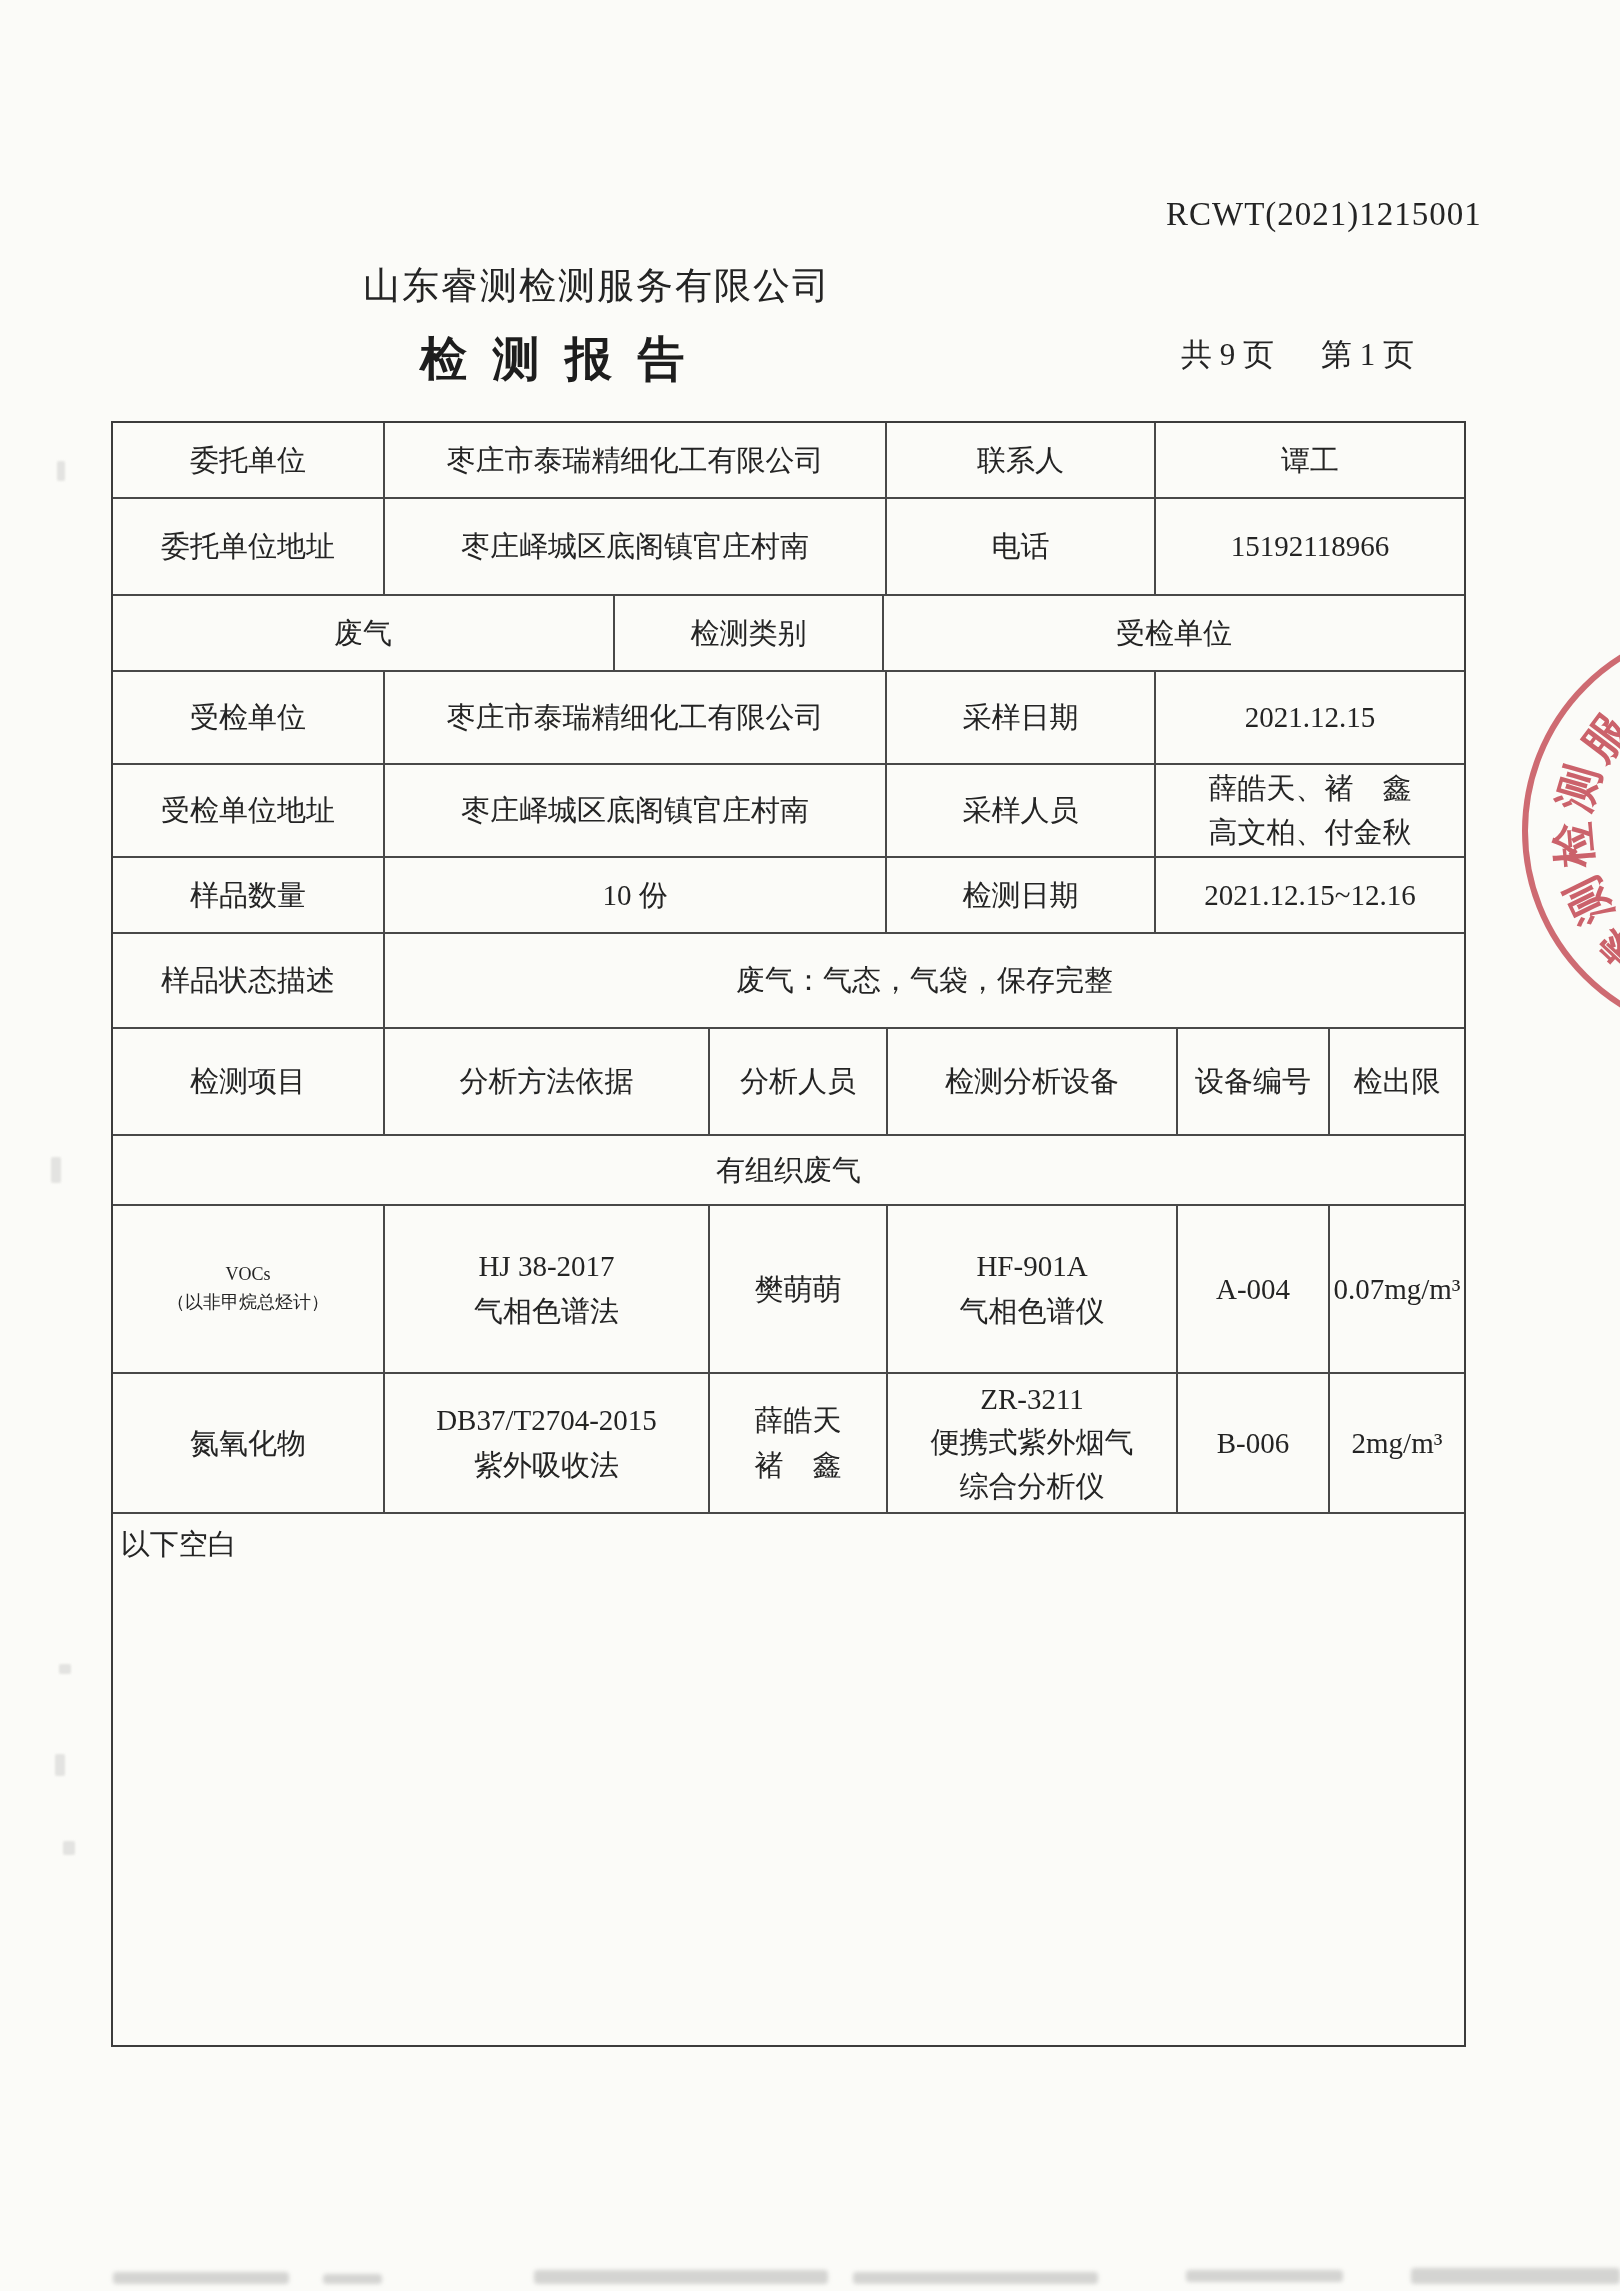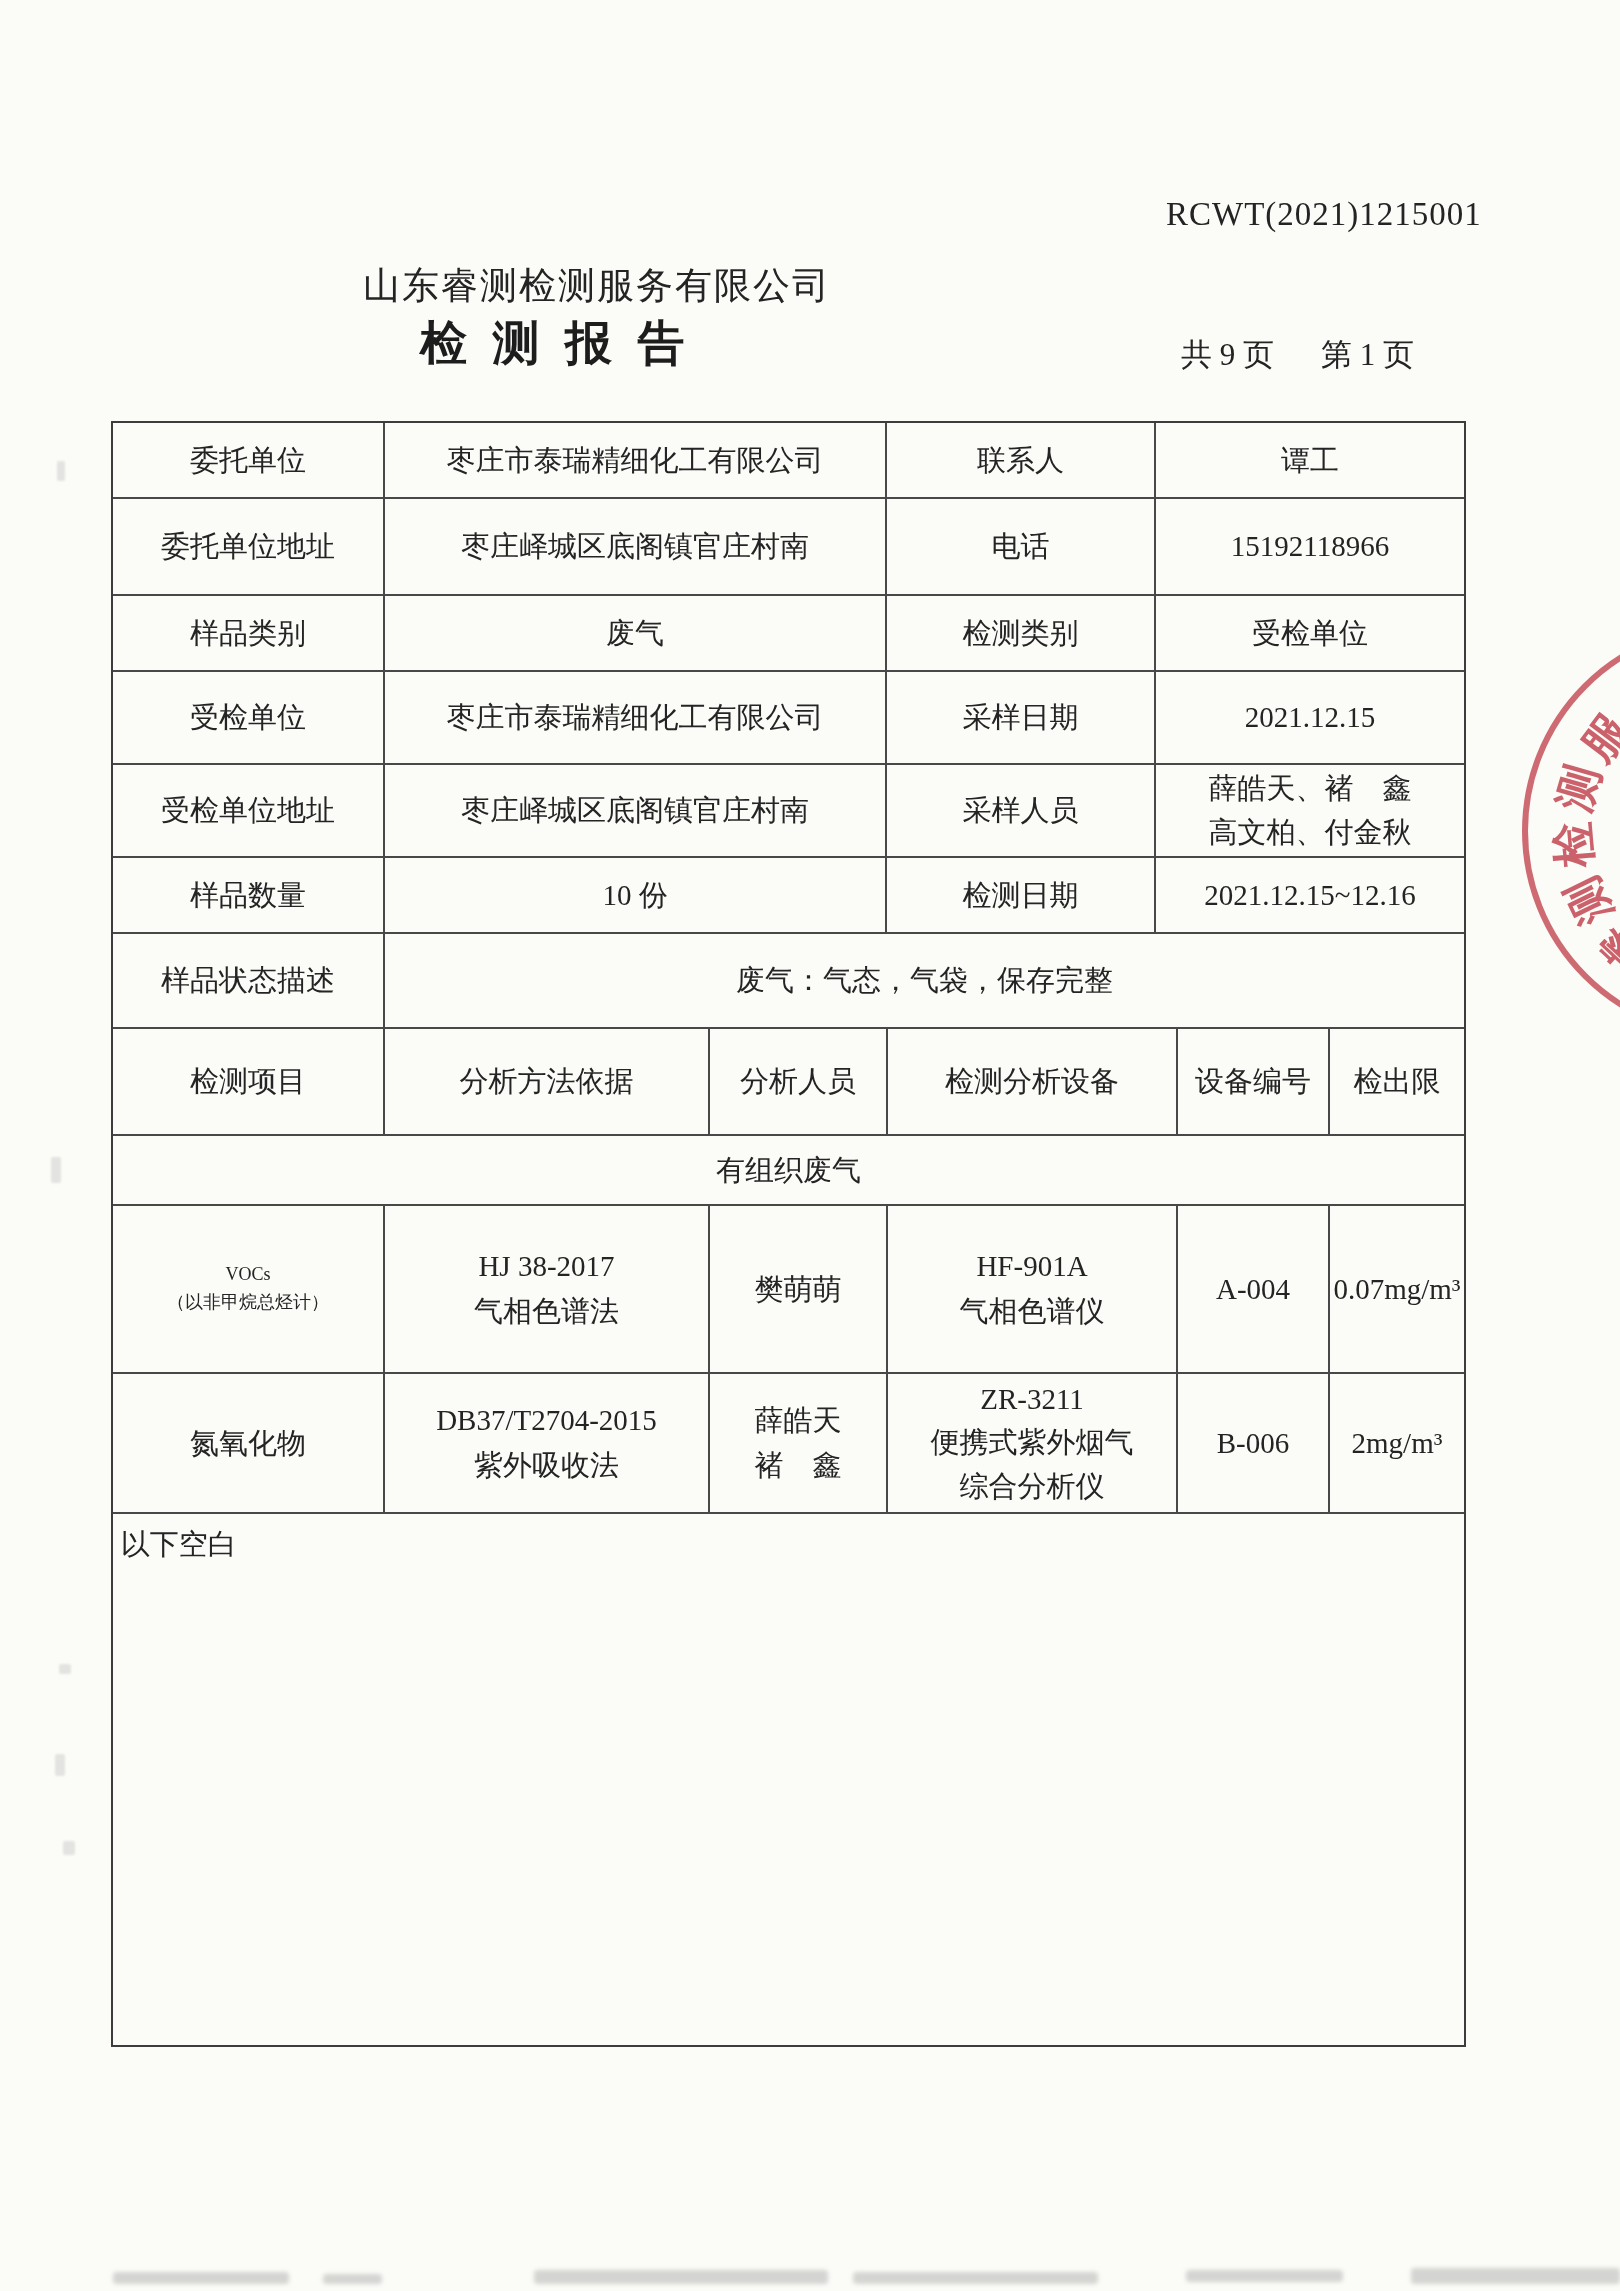--- a/index.html
+++ b/index.html
@@ -11,21 +11,21 @@
   
   .report-no{
     position:absolute;top:196px;left:1166px;
     font-size:33px;letter-spacing:1px;
   }
   .company-name{
     position:absolute;top:261px;left:111px;width:972px;
     text-align:center;font-size:37px;letter-spacing:2px;
   }
   .main-title{
-    position:absolute;top:312px;left:111px;width:908px;
+    position:absolute;top:328px;left:111px;width:908px;
     text-align:center;font-size:47px;font-weight:700;letter-spacing:25.5px;
     font-family:"Liberation Sans","DejaVu Sans",sans-serif;
     color:#1d1d1d;
   }
   .pagination{
     position:absolute;top:334px;left:1181px;
     font-size:31px;display:flex;gap:47px;white-space:nowrap;
   }
   
   .report-table{
@@ -91,21 +91,20 @@
   </div>
 
   <div class="trow h99">
     <div class="tcell c-l1">委托单位地址</div>
     <div class="tcell c-v1">枣庄峄城区底阁镇官庄村南</div>
     <div class="tcell c-l2">电话</div>
     <div class="tcell c-v2">15192118966</div>
   </div>
 
   <div class="trow h90">
-    <div class="tcell c-l1">样品类别</div>
     <div class="tcell c-v1">废气</div>
     <div class="tcell c-l2">检测类别</div>
     <div class="tcell c-v2">受检单位</div>
   </div>
 
   <div class="trow h95">
     <div class="tcell c-l1">受检单位</div>
     <div class="tcell c-v1">枣庄市泰瑞精细化工有限公司</div>
     <div class="tcell c-l2">采样日期</div>
     <div class="tcell c-v2">2021.12.15</div>

